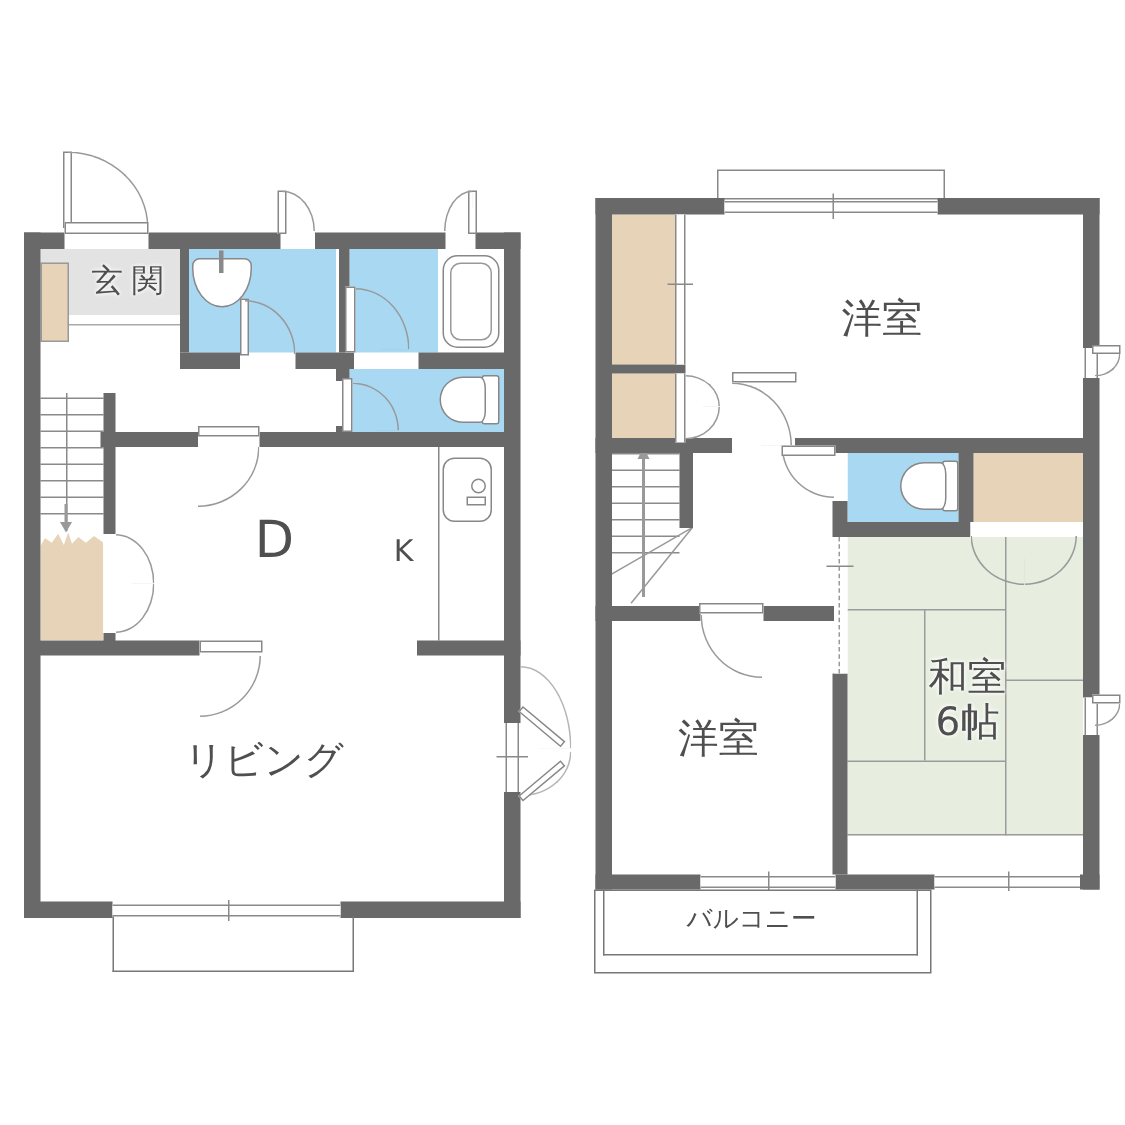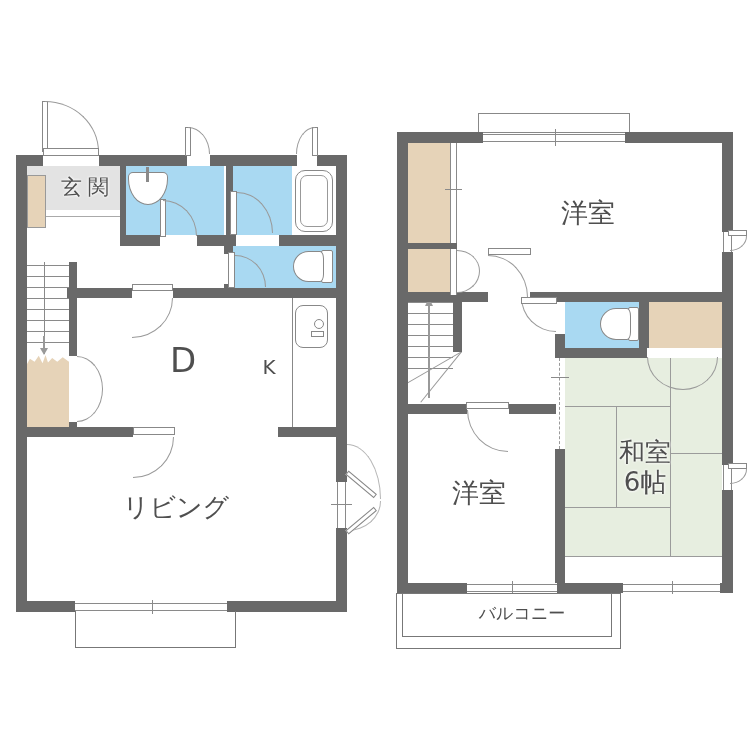--- a/index.html
+++ b/index.html
@@ -272,16 +272,16 @@
       <div class="icon" style="left:600px;top:308px;width:31px;height:32px;border-radius:16px 4px 4px 16px / 16px 8px 8px 16px"></div>
     </div>
 
     <div class="f" style="left:396px;top:593px;width:225px;height:56px;border:1.5px solid #777;box-sizing:border-box"></div>
     <div class="f" style="left:402px;top:593px;width:210px;height:44px;border-left:1px solid #777;border-right:1px solid #777;border-bottom:1px solid #777;box-sizing:border-box"></div>
 
     <div class="lbl" style="left:538px;top:198px;width:100px;height:30px;font-size:27px">洋室</div>
     <div class="lbl" style="left:429px;top:478px;width:100px;height:30px;font-size:27px">洋室</div>
     <div class="lbl" style="left:600px;top:440px;width:90px;height:26px;font-size:26px">和室</div>
     <div class="lbl" style="left:600px;top:470px;width:90px;height:26px;font-size:26px">6帖</div>
-    <div class="lbl" style="left:442px;top:604px;width:160px;height:20px;font-size:17px">バルコニー</div>
+    <div class="lbl" style="left:421px;top:604px;width:160px;height:20px;font-size:17px">バルコニー</div>
   </div>
 
 </div>
 
 </body></html>

